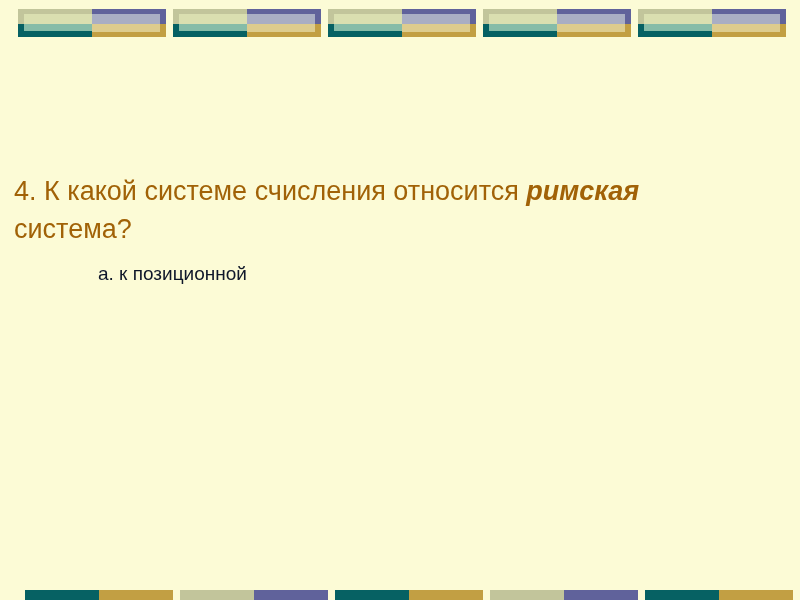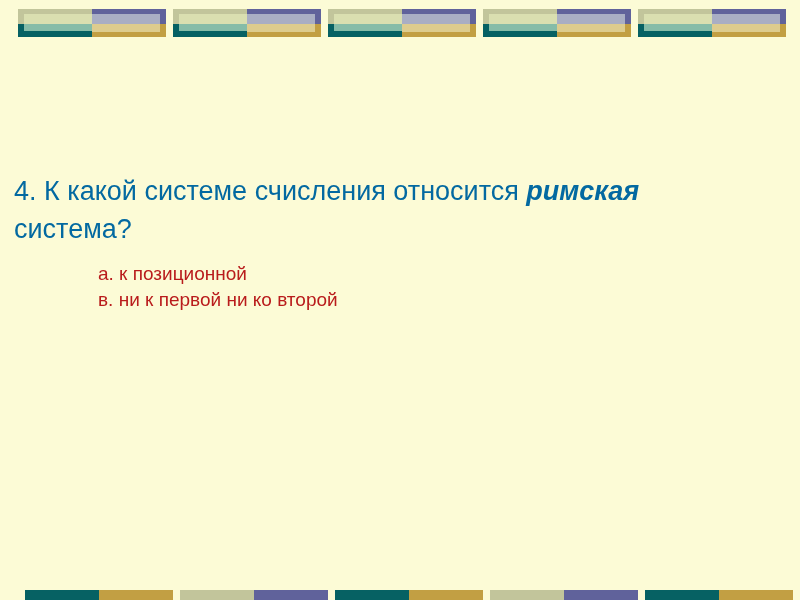--- a/index.html
+++ b/index.html
@@ -128,37 +128,37 @@
     width: 800px;
     height: 600px;
   }
   #question {
     position: absolute;
     left: 14px;
     top: 172px;
     width: 700px;
     font-size: 27px;
     line-height: 38px;
-    color: #0369a1;
+    color: #a16207;
     letter-spacing: 0px;
   }
   #question .em {
     font-weight: bold;
     font-style: italic;
   }
   #options {
     position: absolute;
     left: 98px;
     top: 261px;
     width: 620px;
   }
   .option {
     font-size: 19px;
     line-height: 26px;
-    color: #b91c1c;
+    color: #0f172a;
     white-space: pre;
   }
 </style>
 </head>
 <body>
 
 <div id="top-band">
   <div class="top-tile" style="left:18px">
     <div class="tt-left">
       <div class="tt-left-inner"></div>
@@ -232,21 +232,20 @@
 </div>
 
 <div id="content">
 
   <div id="question">
     <span>4. К какой системе счисления относится </span><span class="em">римская</span><span> система?</span>
   </div>
 
   <div id="options">
     <div class="option">а. к позиционной</div>
-    <div class="option">в. ни к первой ни ко второй</div>
   </div>
 
 </div>
 
 <div id="bottom-band">
   <div class="bot-tile" style="left:25px">
     <div class="bt-half left" style="background:#066163"></div>
     <div class="bt-half right" style="background:#c29f43"></div>
   </div>
   <div class="bot-tile" style="left:180px">

